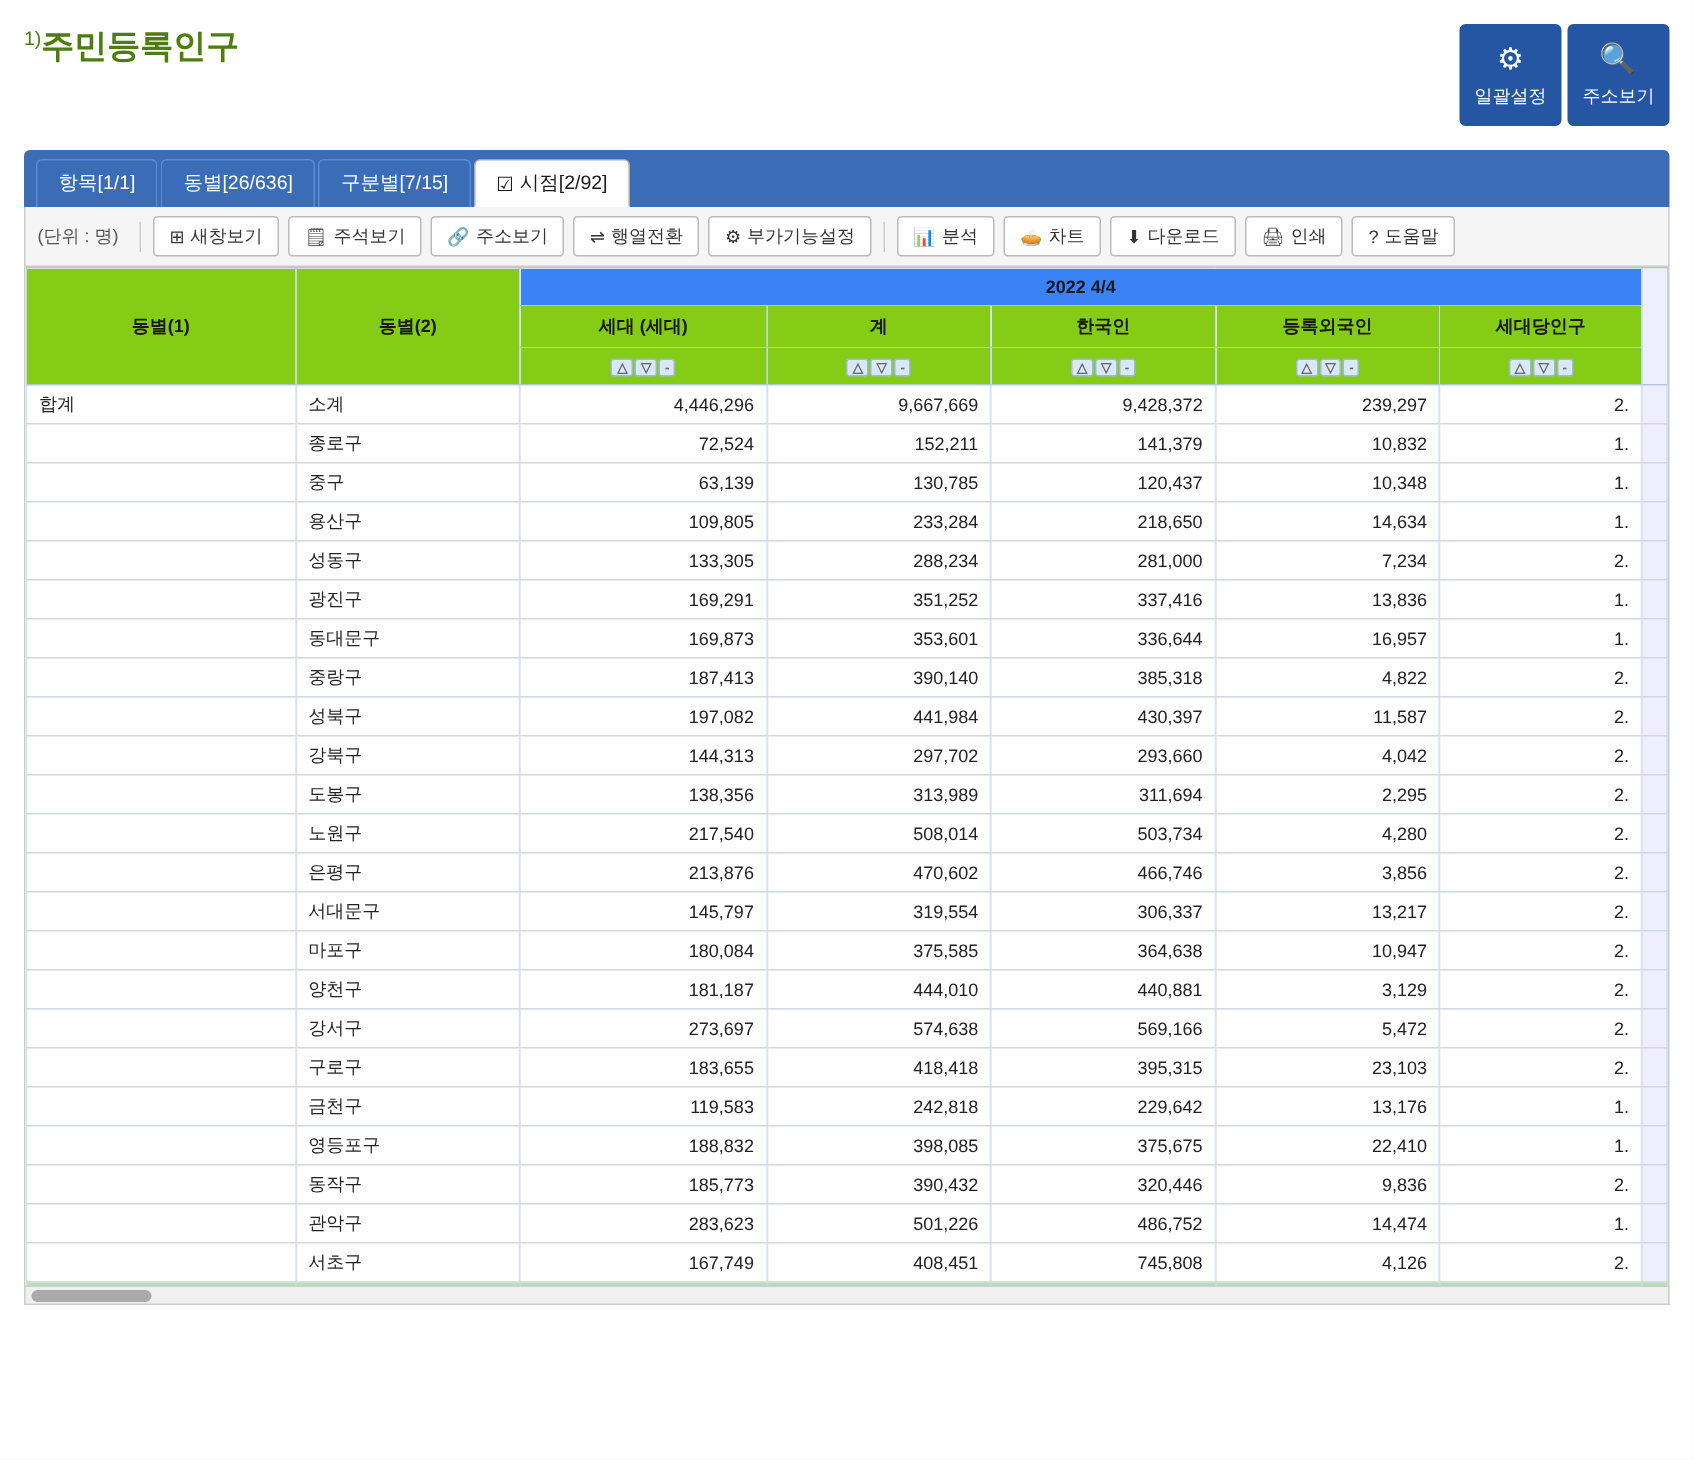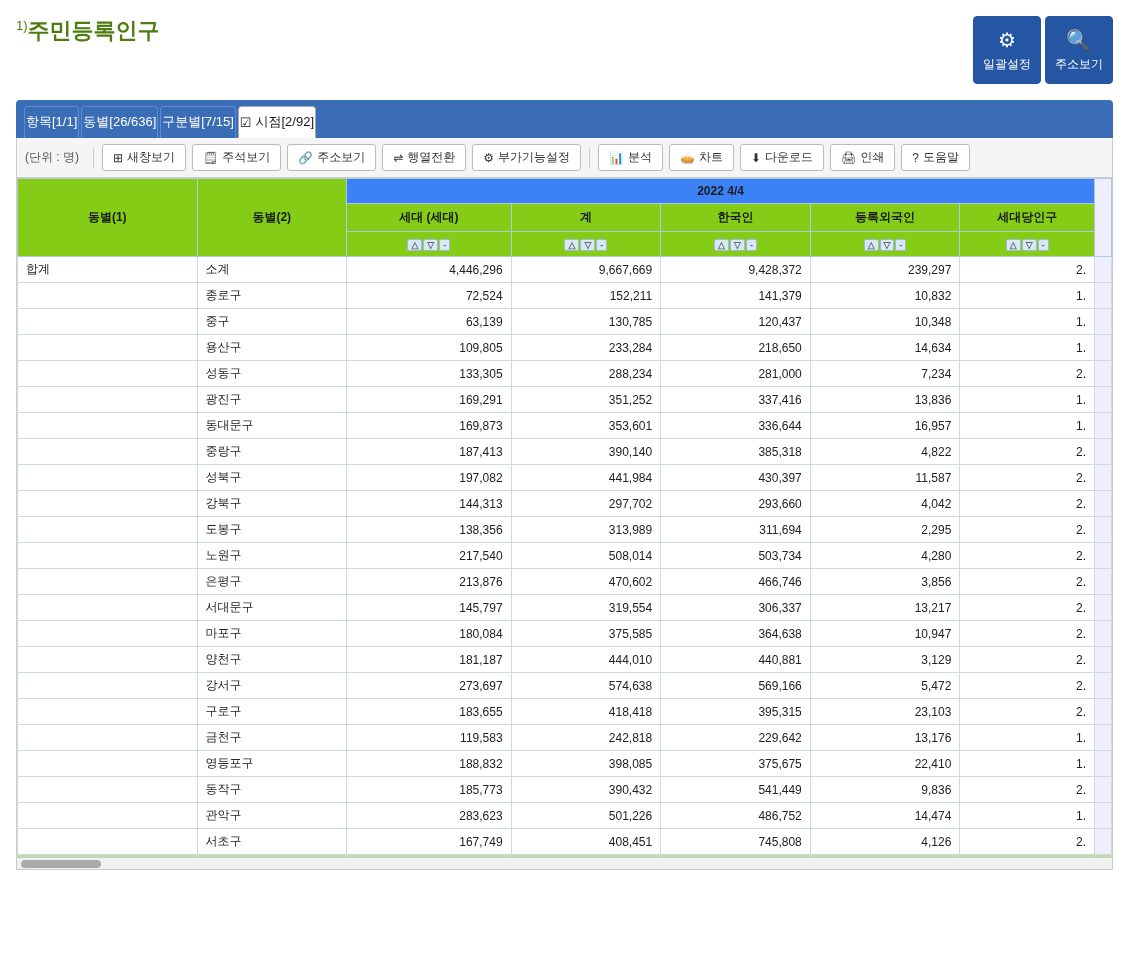--- a/index.html
+++ b/index.html
@@ -15,21 +15,21 @@
     .meta-info { font-size: 12px; color: #333; line-height: 1.7; }
     .meta-info span { display: inline-flex; align-items: center; gap: 4px; }
     .bullet { width: 10px; height: 10px; border-radius: 50%; background: #2e8b57; display: inline-block; margin-right: 4px; }
 
     .header-buttons { display: flex; gap: 4px; }
     .header-btn { display: flex; flex-direction: column; align-items: center; justify-content: center; width: 68px; height: 68px; border: 1px solid #2456a4; background: #2456a4; color: #fff; cursor: pointer; border-radius: 4px; font-size: 12px; gap: 4px; }
     .header-btn .btn-icon { font-size: 20px; }
 
     
     .tabs-bar { display: flex; background: #3a6db5; padding: 6px 8px 0 8px; border-radius: 4px 4px 0 0; gap: 2px; }
-    .tab { padding: 6px 1px; background: #3a6db5; color: #fff; border-radius: 4px 4px 0 0; font-size: 13px; cursor: pointer; border: 1px solid #5a8dd5; border-bottom: none; text-align: center; }
+    .tab { padding: 6px 14px; background: #3a6db5; color: #fff; border-radius: 4px 4px 0 0; font-size: 13px; cursor: pointer; border: 1px solid #5a8dd5; border-bottom: none; text-align: center; }
     .tab.active { background: #fff; color: #1a1a1a; border: 1px solid #aaa; border-bottom: 1px solid #fff; }
     .tab-with-check { display: flex; align-items: center; gap: 4px; }
 
     
     .toolbar { display: flex; align-items: center; padding: 6px 8px; border: 1px solid #ccc; border-top: none; background: #f5f5f5; gap: 6px; flex-wrap: wrap; }
     .unit-label { font-size: 12px; color: #555; margin-right: 6px; }
     .toolbar-btn { display: flex; align-items: center; gap: 4px; padding: 4px 10px; border: 1px solid #bbb; background: #fff; border-radius: 3px; cursor: pointer; font-size: 12px; color: #333; white-space: nowrap; }
     .toolbar-divider { width: 1px; height: 20px; background: #ccc; margin: 0 2px; }
 
     
@@ -386,21 +386,21 @@
             <td>375,675</td>
             <td>22,410</td>
             <td>1.</td>
             <td style="background: rgb(238, 238, 255);"></td>
           </tr>
           <tr>
             <td class="text-cell"></td>
             <td class="text-cell">동작구</td>
             <td>185,773</td>
             <td>390,432</td>
-            <td>541,449</td>
+            <td>320,446</td>
             <td>9,836</td>
             <td>2.</td>
             <td style="background: rgb(238, 238, 255);"></td>
           </tr>
           <tr>
             <td class="text-cell"></td>
             <td class="text-cell">관악구</td>
             <td>283,623</td>
             <td>501,226</td>
             <td>486,752</td>

